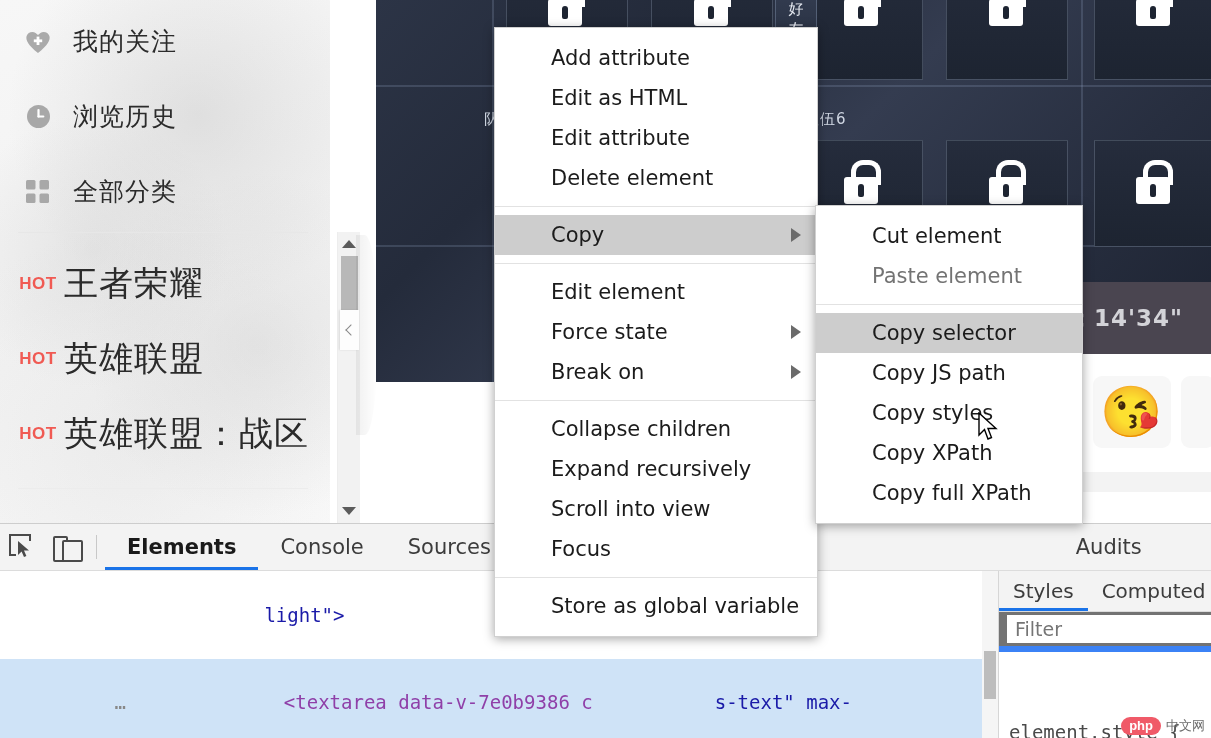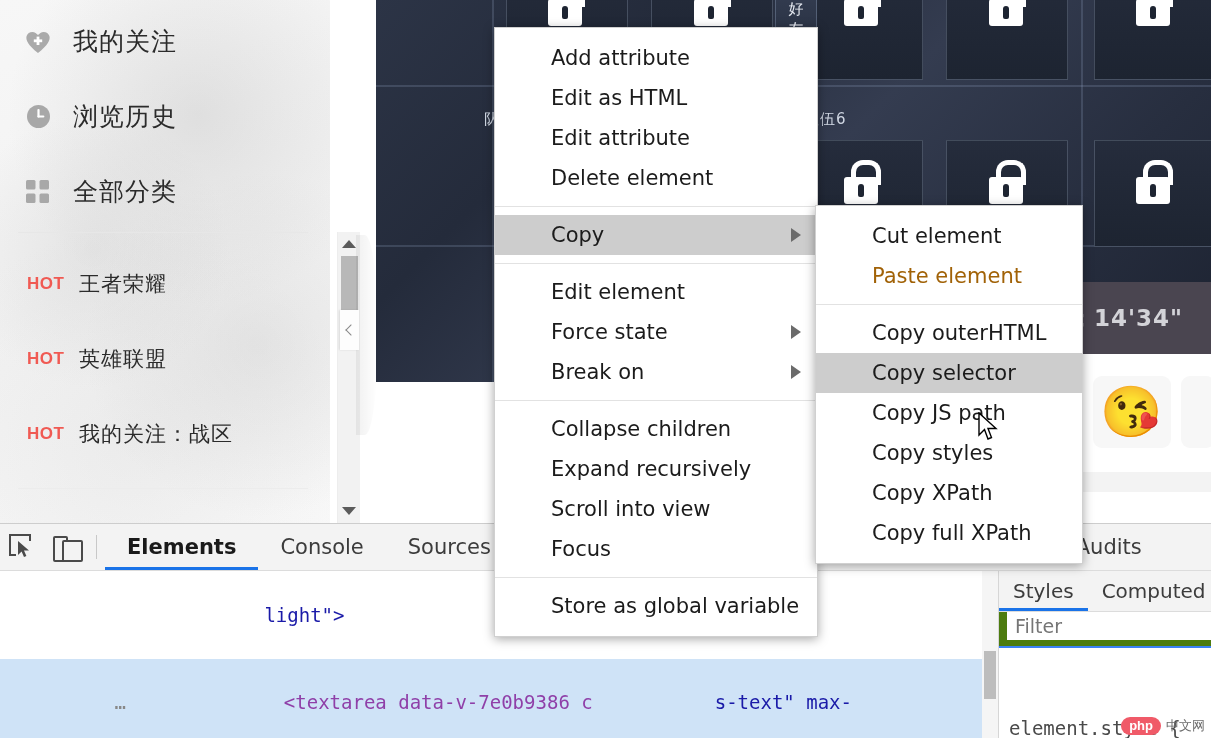--- a/index.html
+++ b/index.html
@@ -75,34 +75,35 @@
   }
   .hot-list {
     position: absolute;
     left: 0; top: 246px;
     width: 330px;
   }
   .hot-item {
     display: flex;
     align-items: center;
     height: 75px;
-    padding-left: 27px;
+    padding-left: 12px;
     cursor: pointer;
+    text-align: center;
   }
   .hot-badge {
     font-size: 17px;
     font-weight: bold;
     color: #f05a53;
     letter-spacing: 0.5px;
     width: 52px;
     flex: 0 0 52px;
     font-family: "Liberation Sans", sans-serif;
   }
   .hot-label {
-    font-size: 21px;
+    font-size: 34px;
     color: #2b2b2b;
     letter-spacing: 1px;
     font-family: "DejaVu Sans", "Liberation Sans", sans-serif;
   }
   .hot-sep {
     position: absolute;
     left: 18px; top: 242px;
     width: 290px; height: 1px;
     background: #ececec;
   }
@@ -365,21 +366,21 @@
     display: flex;
     align-items: center;
     padding: 0 14px 0 56px;
     font-size: 21px;
     color: #1b1b1b;
     cursor: pointer;
     position: relative;
     white-space: nowrap;
   }
   .ctx-item.highlight { background: #cdcdcd; }
-  .ctx-item.disabled { color: #a16207; }
+  .ctx-item.disabled { color: #737373; }
   .ctx-item .arrow {
     position: absolute;
     right: 16px;
     width: 0; height: 0;
     border-top: 7px solid transparent;
     border-bottom: 7px solid transparent;
     border-left: 10px solid #6b6b6b;
   }
   .ctx-sep {
     height: 1px;
@@ -530,24 +531,24 @@
   }
   .styles-tab.active:after {
     content: '';
     position: absolute;
     left: 0; right: 0; bottom: 0;
     height: 3px;
     background: #1a73e8;
   }
   .filter-row {
     height: 34px;
-    background: #4d7c0f;
-    display: flex; align-items: flex-start;
+    background: #737373;
+    display: flex; align-items: center;
     padding: 0 8px;
-    border-bottom: 2px solid #3b82f6;
+    border-bottom: 6px solid #3b82f6;
   }
   .filter-input {
     flex: 1;
     height: 26px;
     border: none;
     background: #ffffff;
     font-size: 19px;
     color: #8a8a8a;
     padding-left: 8px;
     font-family: "DejaVu Sans", "Liberation Sans", sans-serif;
@@ -645,21 +646,21 @@
         <div class="hot-item">
           <span class="hot-badge">HOT</span>
           <span class="hot-label">王者荣耀</span>
         </div>
         <div class="hot-item">
           <span class="hot-badge">HOT</span>
           <span class="hot-label">英雄联盟</span>
         </div>
         <div class="hot-item">
           <span class="hot-badge">HOT</span>
-          <span class="hot-label">我的关注：战区</span>
+          <span class="hot-label">英雄联盟：战区</span>
         </div>
         <div class="hot-sep"></div>
       </div>
     </div>
 
     <div class="sb-scroll">
       <div class="sb-arrow up">
           <span class="tri-up"></span>
         </div>
       <div class="sb-thumb"></div>
@@ -832,23 +833,20 @@
   <div class="ctx-menu" id="ctx-sub">
     <div class="ctx-item">
       <span>Cut element</span>
     </div>
     <div class="ctx-item disabled">
       <span>Paste element</span>
     </div>
 
     <div class="ctx-sep"></div>
 
-    <div class="ctx-item">
-      <span>Copy outerHTML</span>
-    </div>
     <div class="ctx-item highlight">
       <span>Copy selector</span>
     </div>
     <div class="ctx-item">
       <span>Copy JS path</span>
     </div>
     <div class="ctx-item">
       <span>Copy styles</span>
     </div>
     <div class="ctx-item">

